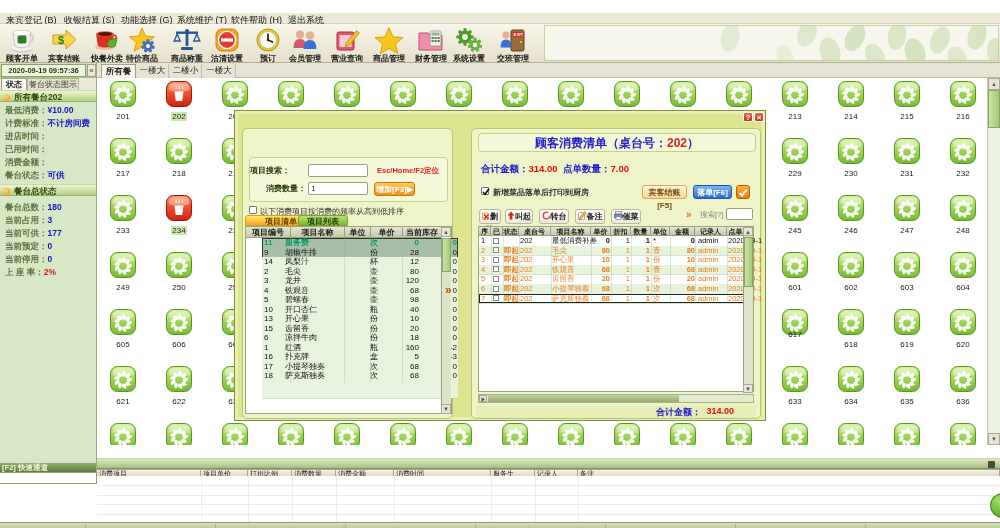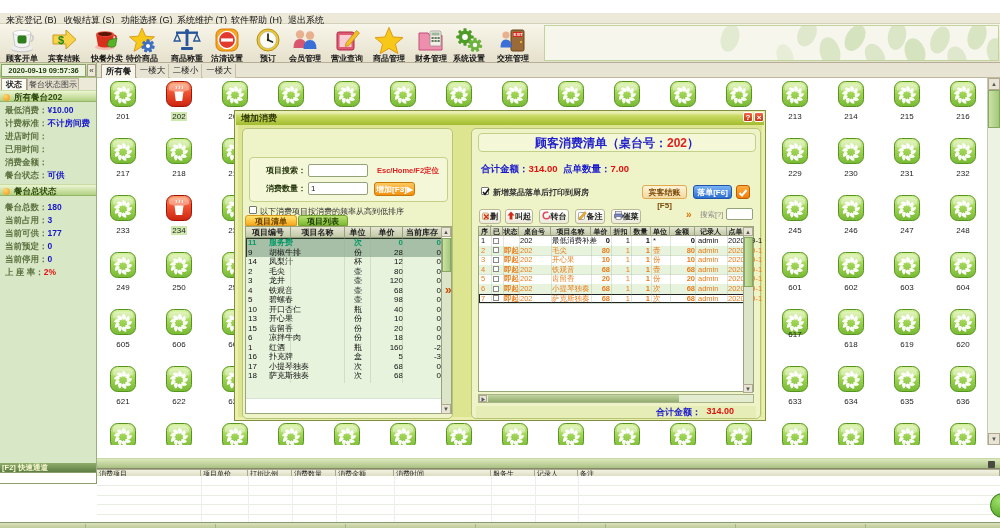--- a/index.html
+++ b/index.html
@@ -77,26 +77,26 @@
 
 #fldbox{position:absolute;left:6px;top:28px;width:199px;height:45px;background:#f4f7d8;border:1px solid #c3d188;border-radius:4px}
 .flab{position:absolute;font-size:8px;font-weight:bold;color:#2a3a10}
 .finput{position:absolute;background:#fff;border:1px solid #93a278;border-radius:2px;font-size:8px;line-height:12px;padding-left:2px;color:#222}
 #addbtn{position:absolute;left:124px;top:24px;width:41px;height:14px;background:linear-gradient(180deg,#ffc95e,#f29010);border:1px solid #c87806;border-radius:3px;color:#fff;font-size:8px;font-weight:bold;text-align:center;line-height:13px}
 .esc{position:absolute;left:127px;top:8px;font-size:7.5px;font-weight:bold;color:#e02020}
 .cbx{position:absolute;width:8px;height:8px;background:#fff;border:1px solid #777;border-radius:1px}
 .cbtext{position:absolute;font-size:8px;color:#333}
 
 .dtab{position:absolute;height:11px;font-size:8px;font-weight:bold;text-align:center;line-height:11px;border-radius:3px 3px 0 0}
-#dt1{left:2px;top:86px;width:52px;background:linear-gradient(180deg,#ffe46e,#f8a81e);border:1px solid #d89a20;color:#6a4200}
+#dt1{left:2px;top:86px;width:72px;background:linear-gradient(180deg,#ffe46e,#f8a81e);border:1px solid #d89a20;color:#6a4200}
 #dt2{left:55px;top:86px;width:50px;background:linear-gradient(180deg,#b9e070,#7cba32);border:1px solid #74a22c;color:#24420a}
 
 #ltab{position:absolute;left:2px;top:97px;width:207px;height:188px;background:#fff;border:1px solid #98a67c}
 .lth{position:absolute;top:0;height:11px;background:linear-gradient(180deg,#e6e6d2,#c2c9a8);border-right:1px solid #9aa182;border-bottom:1px solid #9aa182;font-size:8px;font-weight:bold;color:#222;text-align:center;line-height:11px}
-.ltr{position:absolute;left:0;width:196px;height:27px;font-size:8px;line-height:9.5px;color:#111;white-space:nowrap;box-shadow:0 1px 0 rgba(150,180,140,.38)}
+.ltr{position:absolute;left:16px;width:196px;height:27px;font-size:8px;line-height:9.5px;color:#111;white-space:nowrap;box-shadow:0 1px 0 rgba(150,180,140,.38)}
 .ltr.alt{background:#e7f3dc}
 .ltr.sel{background:#a7bfa7;color:#0a9a6a;font-weight:bold;outline:1px solid #2a3a2a;outline-offset:-1px}
 .ltr span{position:absolute;overflow:hidden}
 .c1{left:2px;width:20px}
 .c2{left:23px;width:74px}
 .c3{left:99px;width:26px;text-align:center}
 .c4{left:125px;width:32px;text-align:right}
 .c5{left:157px;width:38px;text-align:right}
 .vls{position:absolute;top:11px;width:1px;height:145px;background:rgba(150,180,140,.3)}
 .vrs{position:absolute;top:9px;width:1px;height:68px;background:rgba(150,180,140,.3)}
@@ -847,27 +847,26 @@
       <i style="position:absolute;left:215px;top:1px;width:1px;height:5px;background:#a8b586"></i>
       <i style="position:absolute;left:345px;top:1px;width:1px;height:5px;background:#a8b586"></i>
       <i style="position:absolute;left:475px;top:1px;width:1px;height:5px;background:#a8b586"></i>
       <i style="position:absolute;left:605px;top:1px;width:1px;height:5px;background:#a8b586"></i>
       <i style="position:absolute;left:735px;top:1px;width:1px;height:5px;background:#a8b586"></i>
       <i style="position:absolute;left:865px;top:1px;width:1px;height:5px;background:#a8b586"></i>
     </div>
 <div class="abs" id="gball"></div>
 
 <div class="abs" id="dlg">
-<div id="dtitle">增加消费</div>
 <div class="dbtn" style="right:12px">?</div>
 <div class="dbtn" style="right:1px">×</div>
 
 <div class="gbox" style="left:7px;top:17px;width:211px;height:291px">
   <div id="fldbox">
-    <div class="flab" style="left:0;top:7px;width:56px;text-align:right">项目搜索：</div>
+    <div class="flab" style="left:0;top:7px;width:56px;">项目搜索：</div>
     <div class="finput" style="left:58px;top:6px;width:60px;height:13px"></div>
     <div class="esc" style="top:8px">Esc/Home/F2定位</div>
     <div class="flab" style="left:0;top:25px;width:56px;text-align:right">消费数量：</div>
     <div class="finput" style="left:58px;top:24px;width:60px;height:13px">1</div>
     <div id="addbtn">增加[F3]▶</div>
   </div>
   <div class="cbx" style="left:6px;top:77px"></div>
   <div class="cbtext" style="left:17px;top:77px">以下消费项目按消费的频率从高到低排序</div>
   <div class="dtab" id="dt1">项目清单</div>
   <div class="dtab" id="dt2">项目列表</div>

